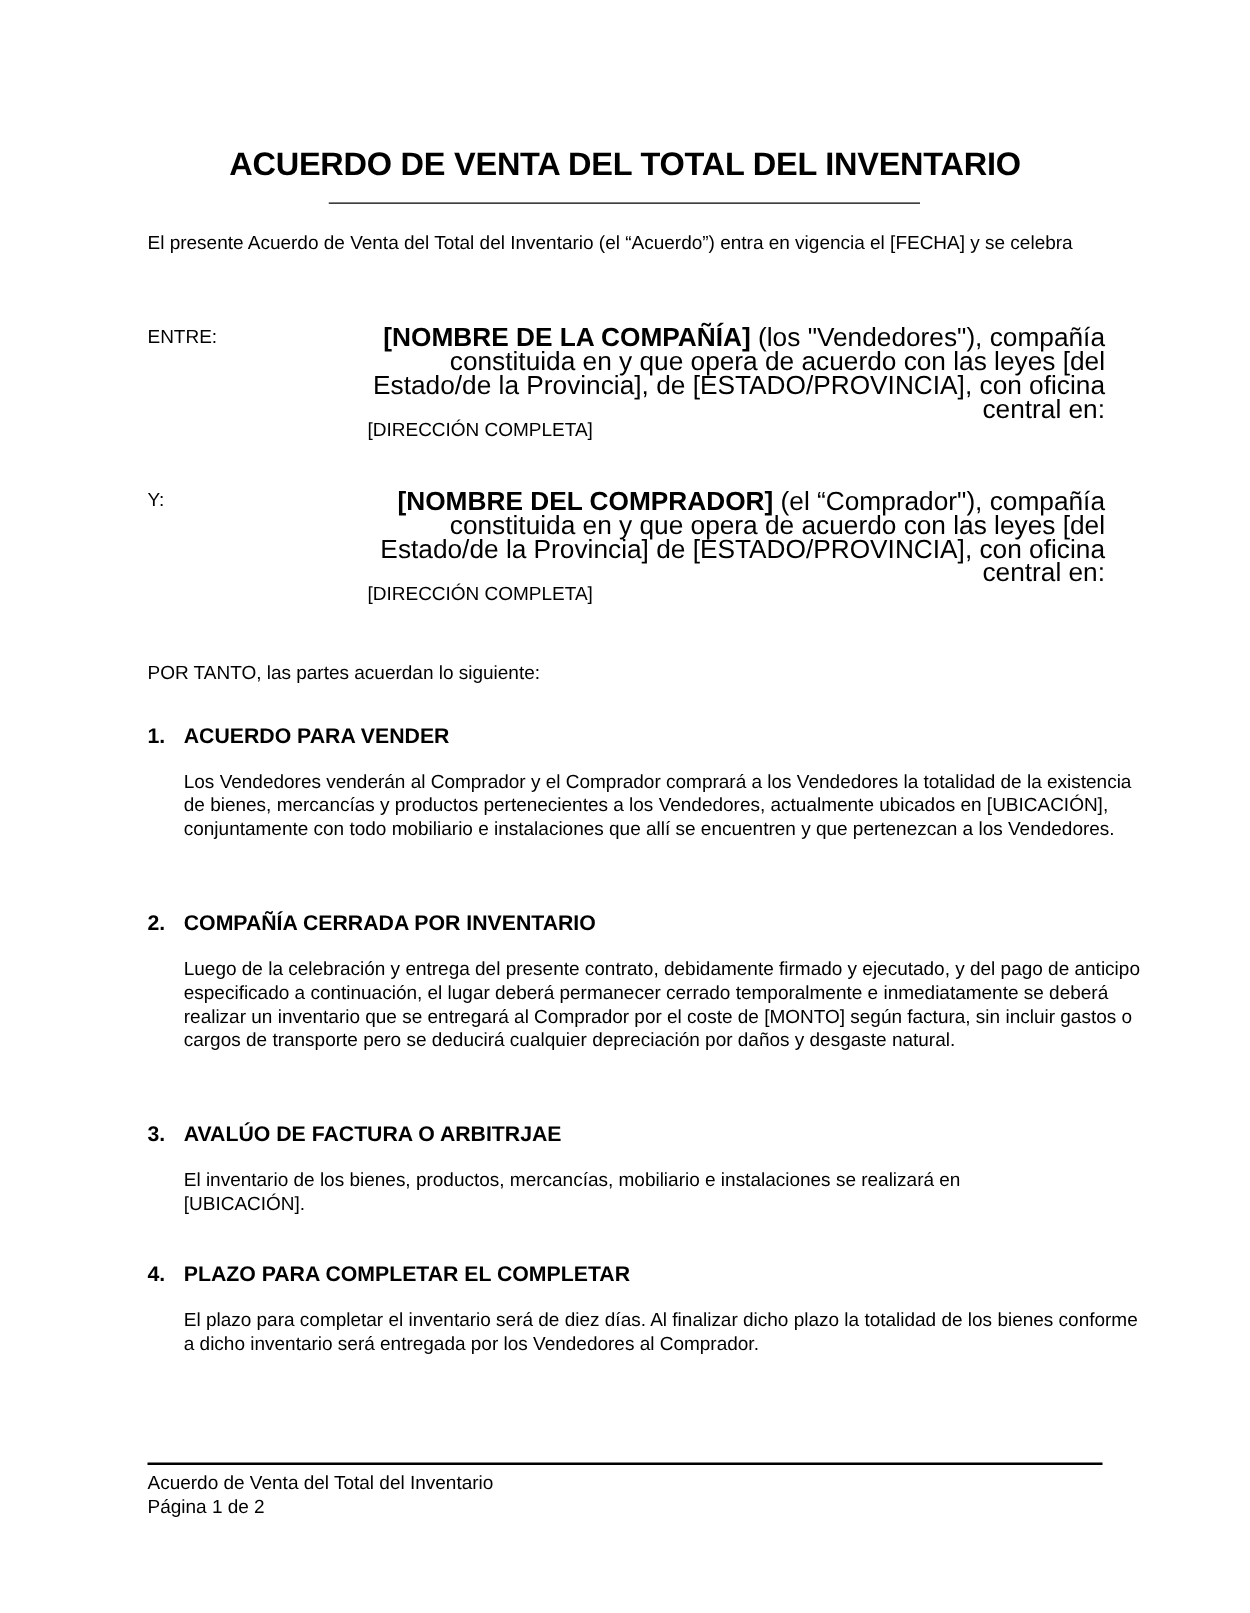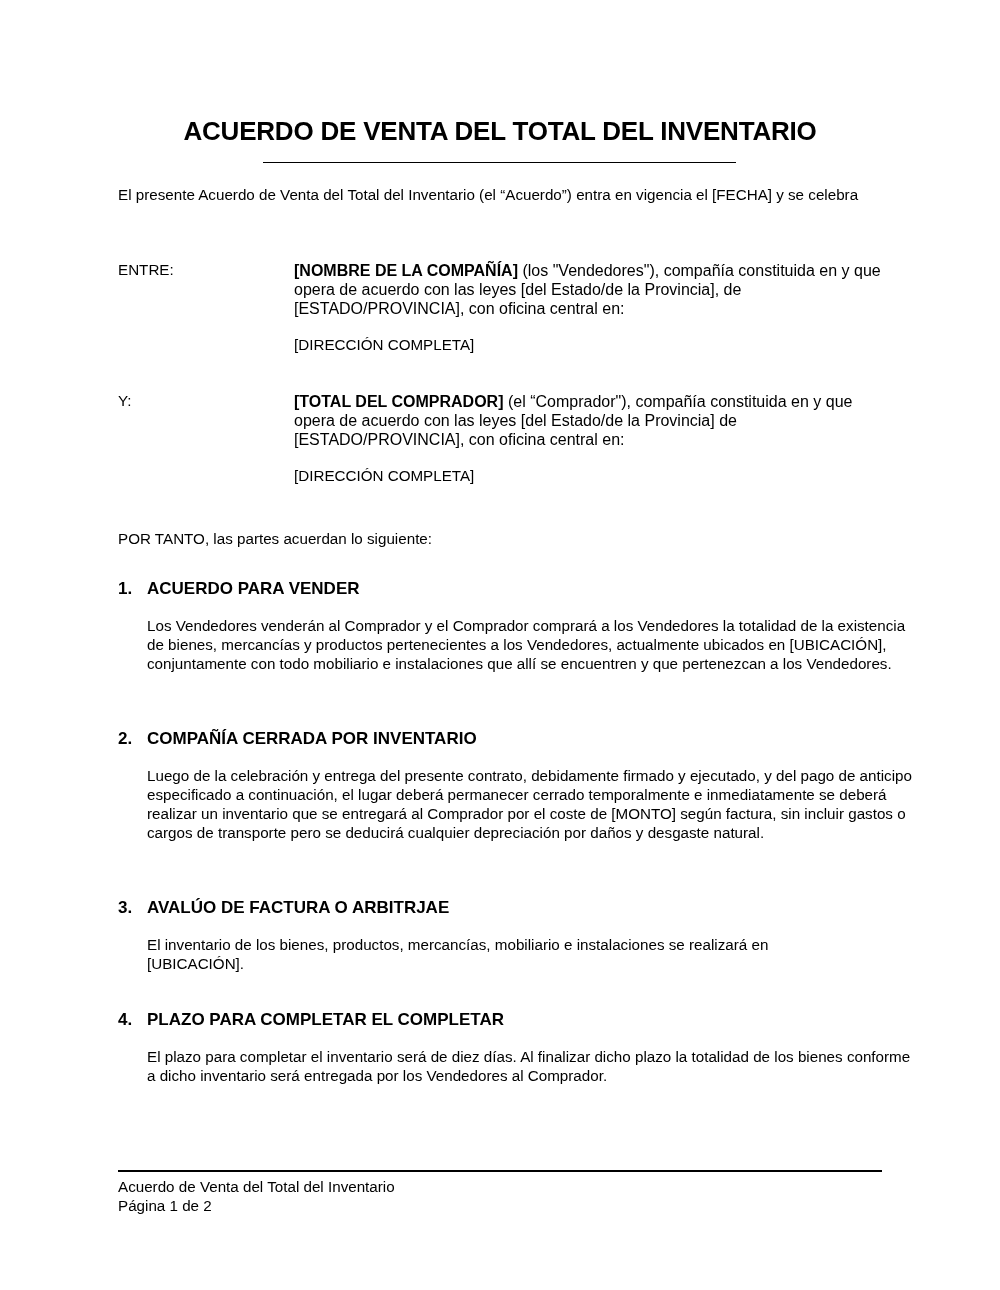--- a/index.html
+++ b/index.html
@@ -5,21 +5,21 @@
   html, body { margin: 0; padding: 0; background: #ffffff; }
   body { width: 1000px; height: 1290px; position: relative; overflow: hidden;
          font-family: "Liberation Sans", sans-serif; color: #000; }
   .abs { position: absolute; }
   .title { left: 0; width: 1000px; top: 116px; text-align: center;
            font-size: 26px; font-weight: bold; letter-spacing: -0.2px; }
   .title-rule { left: 263px; width: 473px; top: 162px; height: 0; border-top: 1.5px solid #000; }
   .para { font-size: 15.2px; line-height: 19px; }
   .intro { left: 118px; top: 185px; width: 760px; }
   .party-label { left: 118px; font-size: 15.2px; font-weight: normal; }
-  .party-text { left: 294px; width: 590px; font-size: 16px; line-height: 19px; }
+  .party-text { left: 294px; width: 590px; font-size: 21px; line-height: 19px; text-align: right; }
   .party-text b { font-weight: bold; }
   .addr { left: 294px; font-size: 15.2px; }
   .heading { left: 118px; font-size: 17px; font-weight: bold; }
   .heading .num { display: inline-block; width: 29px; }
   .body-text { left: 118px; width: 770px; font-size: 15.2px; line-height: 19px; margin-left: 29px; }
   .footer-rule { left: 118px; width: 764px; top: 1170px; height: 0; border-top: 2px solid #000; }
   .footer { left: 118px; font-size: 15.2px; line-height: 19px; }
 </style>
 </head>
 <body>
@@ -30,21 +30,21 @@
 <div class="abs para intro">El presente Acuerdo de Venta del Total del Inventario (el “Acuerdo”) entra en vigencia el [FECHA] y se celebra</div>
 
 <div class="abs party-label" style="top:261px">ENTRE:</div>
 <div class="abs party-text" style="top:261px">
   <b>[NOMBRE DE LA COMPAÑÍA]</b><span> (los "Vendedores"), compañía constituida en y que opera de acuerdo con las leyes [del Estado/de la Provincia], de [ESTADO/PROVINCIA], con oficina central en:</span>
 </div>
 <div class="abs addr" style="top:336px">[DIRECCIÓN COMPLETA]</div>
 
 <div class="abs party-label" style="top:392px">Y:</div>
 <div class="abs party-text" style="top:392px">
-  <b>[TOTAL DEL COMPRADOR]</b><span> (el “Comprador"), compañía constituida en y que opera de acuerdo con las leyes [del Estado/de la Provincia] de [ESTADO/PROVINCIA], con oficina central en:</span>
+  <b>[NOMBRE DEL COMPRADOR]</b><span> (el “Comprador"), compañía constituida en y que opera de acuerdo con las leyes [del Estado/de la Provincia] de [ESTADO/PROVINCIA], con oficina central en:</span>
 </div>
 <div class="abs addr" style="top:467px">[DIRECCIÓN COMPLETA]</div>
 
 <div class="abs para" style="left:118px; top:529px">POR TANTO, las partes acuerdan lo siguiente:</div>
 
 <div class="abs heading" style="top:579px">
   <span class="num">1.</span><span>ACUERDO PARA VENDER</span>
 </div>
 <div class="abs body-text" style="top:616px; width:760px">Los Vendedores venderán al Comprador y el Comprador comprará a los Vendedores la totalidad de la existencia de bienes, mercancías y productos pertenecientes a los Vendedores, actualmente ubicados en [UBICACIÓN], conjuntamente con todo mobiliario e instalaciones que allí se encuentren y que pertenezcan a los Vendedores.</div>
 

